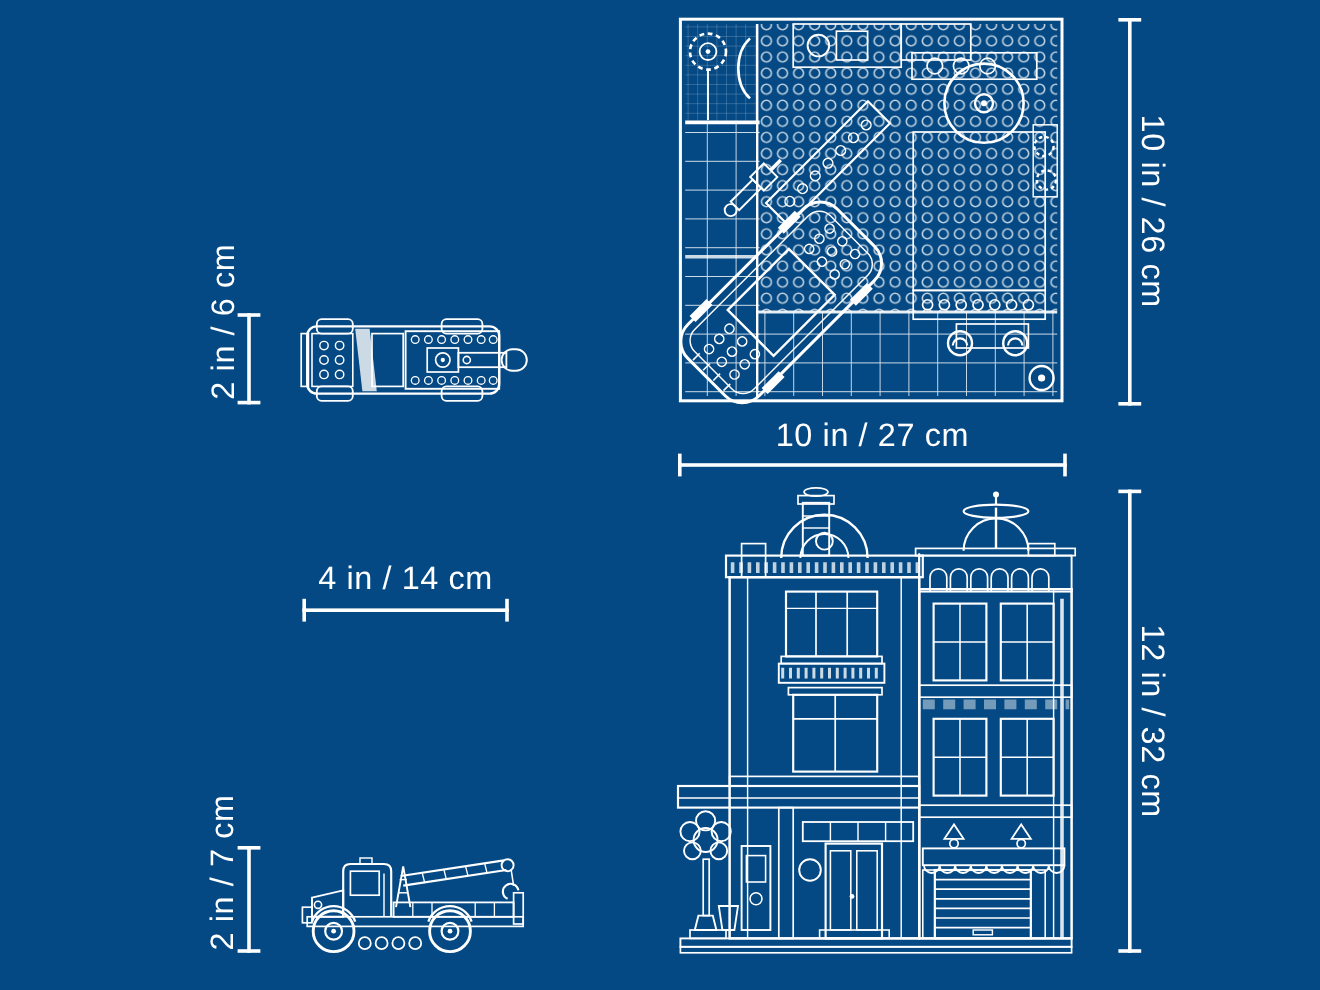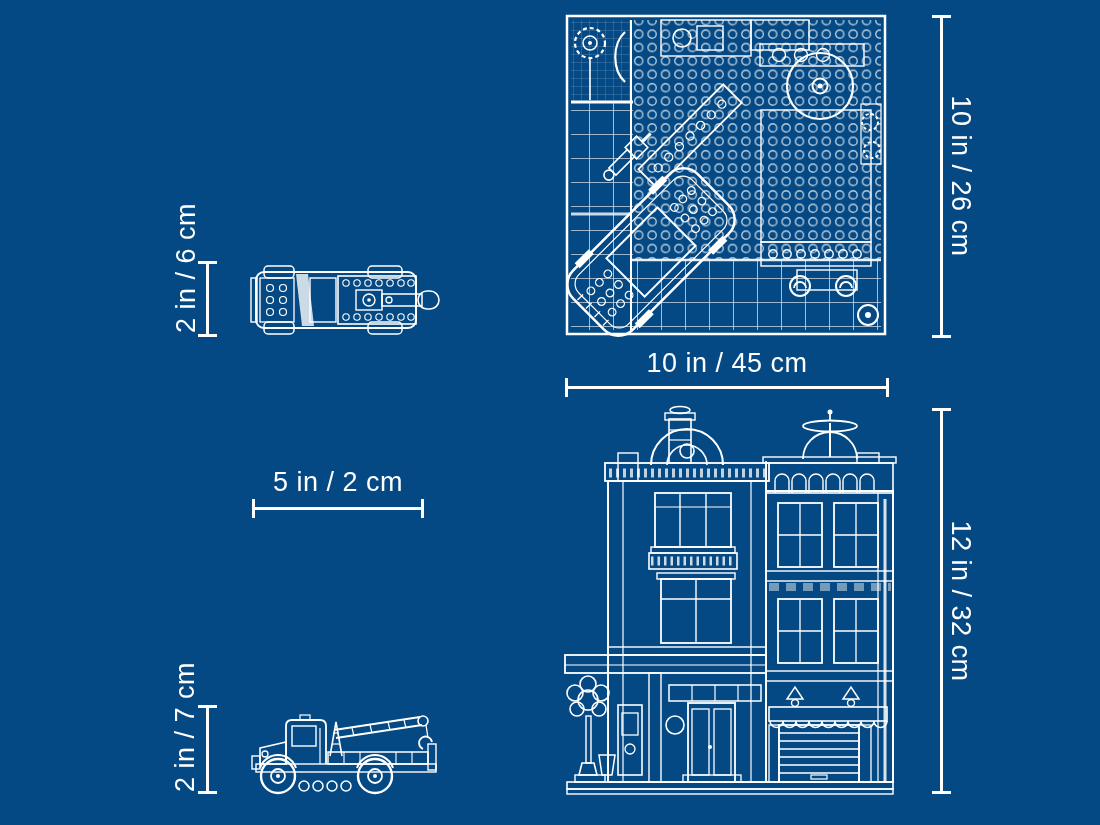--- a/index.html
+++ b/index.html
@@ -163,21 +163,21 @@
     <span class="cap a"></span>
     <span class="cap b"></span>
   </div>
   <div class="dim-label rot90" style="left:851px; top:161px; width:220px;">10 in / 26 cm</div>
 
   <div class="dim dim-h" style="left:565px; top:378px; width:324px;">
     <span class="hline"></span>
     <span class="cap a"></span>
     <span class="cap b"></span>
   </div>
-  <div class="dim-label" style="left:565px; top:348px; width:324px;">10 in / 45 cm</div>
+  <div class="dim-label" style="left:565px; top:348px; width:324px;">10 in / 27 cm</div>
 
   <svg style="left:563px; top:403px;" width="334" height="392" viewBox="0 0 334 392">
     <defs>
       <pattern id="brick" width="16" height="7" patternUnits="userSpaceOnUse">
         <path d="M0 0H16 M8 0V7" fill="none" stroke="rgba(255,255,255,0.65)" stroke-width="1"></path>
       </pattern>
     </defs>
 
     <g>
       <rect x="4" y="379" width="326" height="7" class="ln" stroke-width="1.6" fill="rgba(255,255,255,0.25)"></rect>
@@ -402,21 +402,21 @@
     <span class="cap a"></span>
     <span class="cap b"></span>
   </div>
   <div class="dim-label rotm90" style="left:96px; top:253px; width:180px;">2 in / 6 cm</div>
 
   <div class="dim dim-h" style="left:252px; top:499px; width:172px;">
     <span class="hline"></span>
     <span class="cap a"></span>
     <span class="cap b"></span>
   </div>
-  <div class="dim-label" style="left:252px; top:467px; width:172px;">5 in / 2 cm</div>
+  <div class="dim-label" style="left:252px; top:467px; width:172px;">4 in / 14 cm</div>
 
   <svg style="left:248px; top:700px;" width="200" height="96" viewBox="0 0 200 96">
     <g>
       <rect x="8" y="64" width="180" height="8" class="ln" stroke-width="1.4" fill="rgba(255,255,255,0.15)"></rect>
       <circle cx="56" cy="86" r="5" class="ln" stroke-width="1.5"></circle>
       <circle cx="70" cy="86" r="5" class="ln" stroke-width="1.5"></circle>
       <circle cx="84" cy="86" r="5" class="ln" stroke-width="1.5"></circle>
       <circle cx="98" cy="86" r="5" class="ln" stroke-width="1.5"></circle>
     </g>
     <g>

